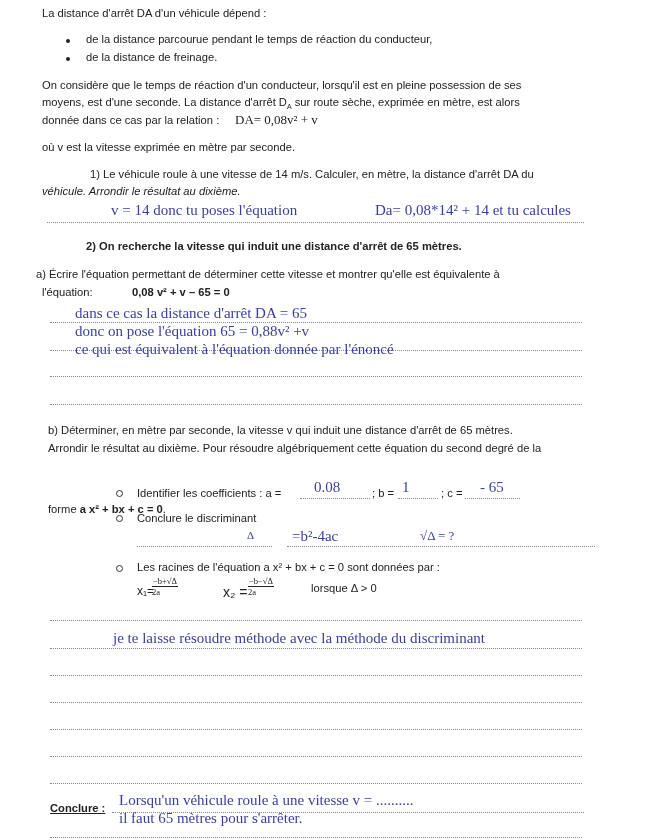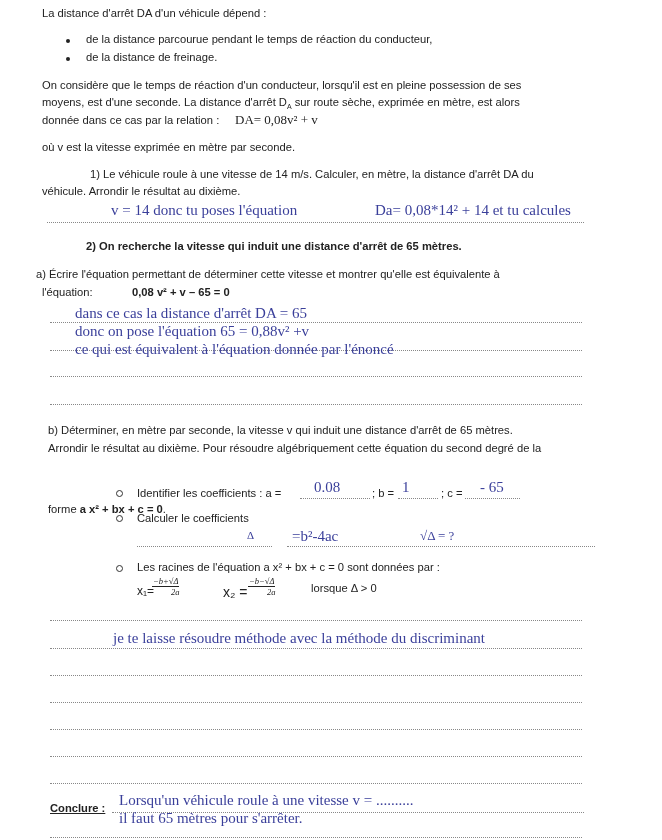--- a/index.html
+++ b/index.html
@@ -4,41 +4,41 @@
 <style>
   html, body { margin:0; padding:0; background:#ffffff; }
   body { width:662px; height:840px; position:relative; overflow:hidden;
          font-family:"Liberation Sans", sans-serif; color:#222; font-size:11.2px; }
   .abs { position:absolute; white-space:nowrap; }
   .hw { font-family:"Liberation Serif", serif; color:#3a3f9a; font-size:15px; }
   .dots { position:absolute; height:0; border-top:1px dotted #888; }
   .bullet { position:absolute; width:4px; height:4px; border-radius:50%; background:#222; }
   .circ { position:absolute; width:5px; height:5px; border-radius:50%; border:1px solid #333; }
   .math { font-family:"Liberation Serif", serif; font-size:13px; }
-  .frac { position:absolute; text-align:right; font-family:"Liberation Serif", serif; font-size:8.5px; font-style:italic; }
+  .frac { position:absolute; text-align:left; font-family:"Liberation Serif", serif; font-size:8.5px; }
   .frac .num { border-bottom:1px solid #222; padding:0 1px; }
   b { font-weight:bold; }
 </style>
 </head>
 <body>
 
 <div class="abs" style="left:42px;top:7px;">La distance d'arrêt DA d'un véhicule dépend :</div>
 <div class="bullet" style="left:66px;top:39px;"></div>
 <div class="abs" style="left:86px;top:33px;">de la distance parcourue pendant le temps de réaction du conducteur,</div>
 <div class="bullet" style="left:66px;top:57px;"></div>
 <div class="abs" style="left:86px;top:51px;">de la distance de freinage.</div>
 
 <div class="abs" style="left:42px;top:79px;">On considère que le temps de réaction d'un conducteur, lorsqu'il est en pleine possession de ses</div>
 <div class="abs" style="left:42px;top:96px;"><span>moyens, est d'une seconde. La distance d'arrêt D</span><sub style="font-size:7px">A</sub><span> sur route sèche, exprimée en mètre, est alors</span></div>
 <div class="abs" style="left:42px;top:114px;">donnée dans ce cas par la relation :</div>
 <div class="abs math" style="left:235px;top:112px;">DA= 0,08v² + v</div>
 <div class="abs" style="left:42px;top:141px;">où v est la vitesse exprimée en mètre par seconde.</div>
 
 <div class="abs" style="left:90px;top:168px;">1) Le véhicule roule à une vitesse de 14 m/s.  Calculer, en mètre, la distance d'arrêt DA du</div>
-<div class="abs" style="left:42px;top:185px;">véhicule. Arrondir le résultat au dixième.</div>
+<div class="abs" style="left:42px;top:185px;font-style:italic;">véhicule. Arrondir le résultat au dixième.</div>
 <div class="abs hw" style="left:111px;top:202px;">v = 14  donc tu poses l'équation</div>
 <div class="abs hw" style="left:375px;top:202px;">Da= 0,08*14² + 14   et tu calcules</div>
 <div class="dots" style="left:47px;top:222px;width:537px;"></div>
 
 <div class="abs" style="left:86px;top:240px;font-weight:bold;">2) On recherche la vitesse qui induit une distance d'arrêt de 65 mètres.</div>
 <div class="abs" style="left:36px;top:268px;">a) Écrire l'équation permettant de déterminer cette vitesse et montrer qu'elle est équivalente à</div>
 <div class="abs" style="left:42px;top:286px;">l'équation:</div>
 <div class="abs" style="left:132px;top:286px;font-weight:bold;">0,08 v² + v – 65 = 0</div>
 
 <div class="abs hw" style="left:75px;top:305px;">dans ce cas la distance d'arrêt DA = 65</div>
@@ -58,21 +58,21 @@
 <div class="dots" style="left:300px;top:498px;width:70px;"></div>
 <div class="abs hw" style="left:314px;top:479px;">0.08</div>
 <div class="abs" style="left:372px;top:487px;">; b =</div>
 <div class="dots" style="left:398px;top:498px;width:40px;"></div>
 <div class="abs hw" style="left:402px;top:479px;">1</div>
 <div class="abs" style="left:441px;top:487px;">; c =</div>
 <div class="dots" style="left:465px;top:498px;width:55px;"></div>
 <div class="abs hw" style="left:480px;top:479px;">- 65</div>
 
 <div class="circ" style="left:116px;top:515px;"></div>
-<div class="abs" style="left:137px;top:512px;">Calculer le coefficients</div>
+<div class="abs" style="left:137px;top:512px;">Conclure le discriminant</div>
 <div class="dots" style="left:137px;top:546px;width:135px;"></div>
 <div class="abs math" style="left:247px;top:529px;font-size:11px;color:#3a3f9a;">Δ</div>
 <div class="abs hw" style="left:292px;top:528px;">=b²-4ac</div>
 <div class="abs hw" style="left:420px;top:528px;font-size:13px;">√Δ = ?</div>
 <div class="dots" style="left:287px;top:546px;width:308px;"></div>
 
 <div class="circ" style="left:116px;top:565px;"></div>
 <div class="abs" style="left:137px;top:561px;">Les racines de l'équation a x² + bx + c = 0 sont données par :</div>
 <div class="abs" style="left:137px;top:584px;font-size:12px;">x₁=</div>
 <div class="frac" style="left:152px;top:576px;">

